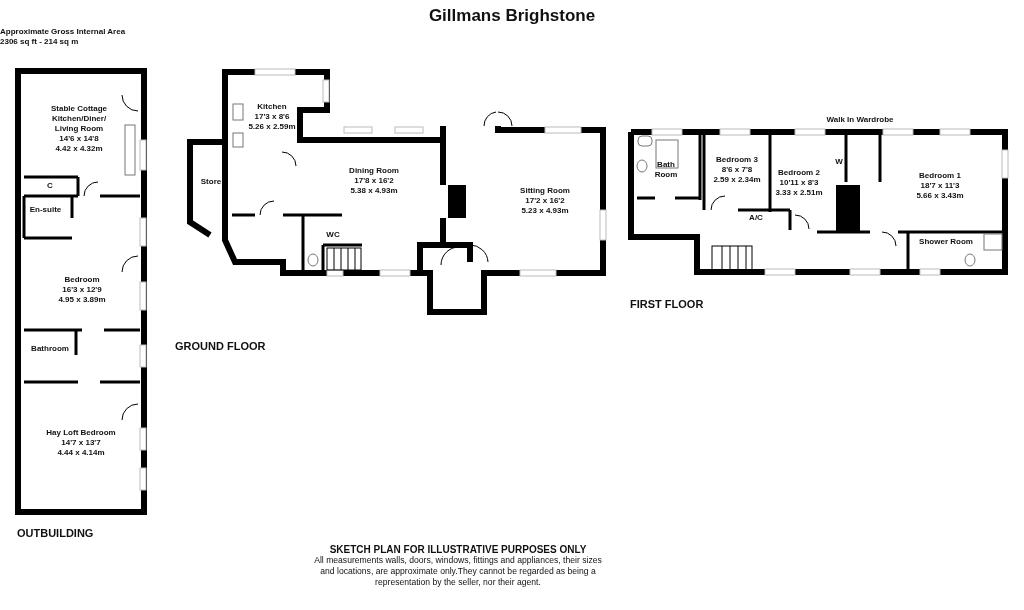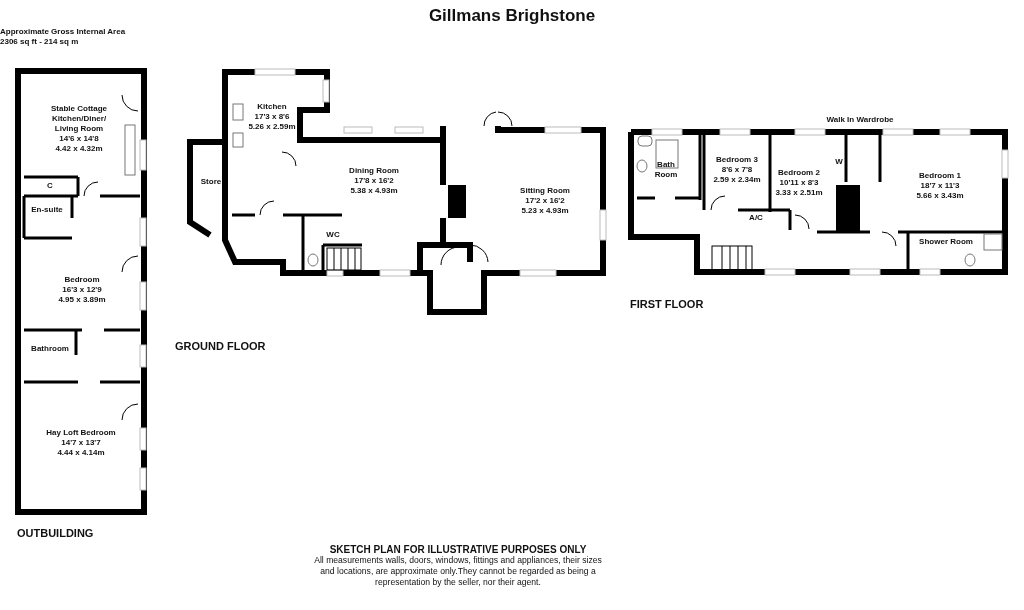--- a/index.html
+++ b/index.html
@@ -140,21 +140,21 @@
 </svg>
 
 <div class="abs room-label" style="left:79px; top:104px;">
   <div>Stable Cottage</div>
   <div>Kitchen/Diner/</div>
   <div>Living Room</div>
   <div>14'6 x 14'8</div>
   <div>4.42 x 4.32m</div>
 </div>
 <div class="abs room-label" style="left:50px; top:181px;">C</div>
-<div class="abs room-label" style="left:47px; top:205px;">En-suite</div>
+<div class="abs room-label" style="left:31px; top:205px;padding-left:29px;">En-suite</div>
 <div class="abs room-label" style="left:82px; top:275px;">
   <div>Bedroom</div>
   <div>16'3 x 12'9</div>
   <div>4.95 x 3.89m</div>
 </div>
 <div class="abs room-label" style="left:50px; top:344px;">Bathroom</div>
 <div class="abs room-label" style="left:81px; top:428px;">
   <div>Hay Loft Bedroom</div>
   <div>14'7 x 13'7</div>
   <div>4.44 x 4.14m</div>

